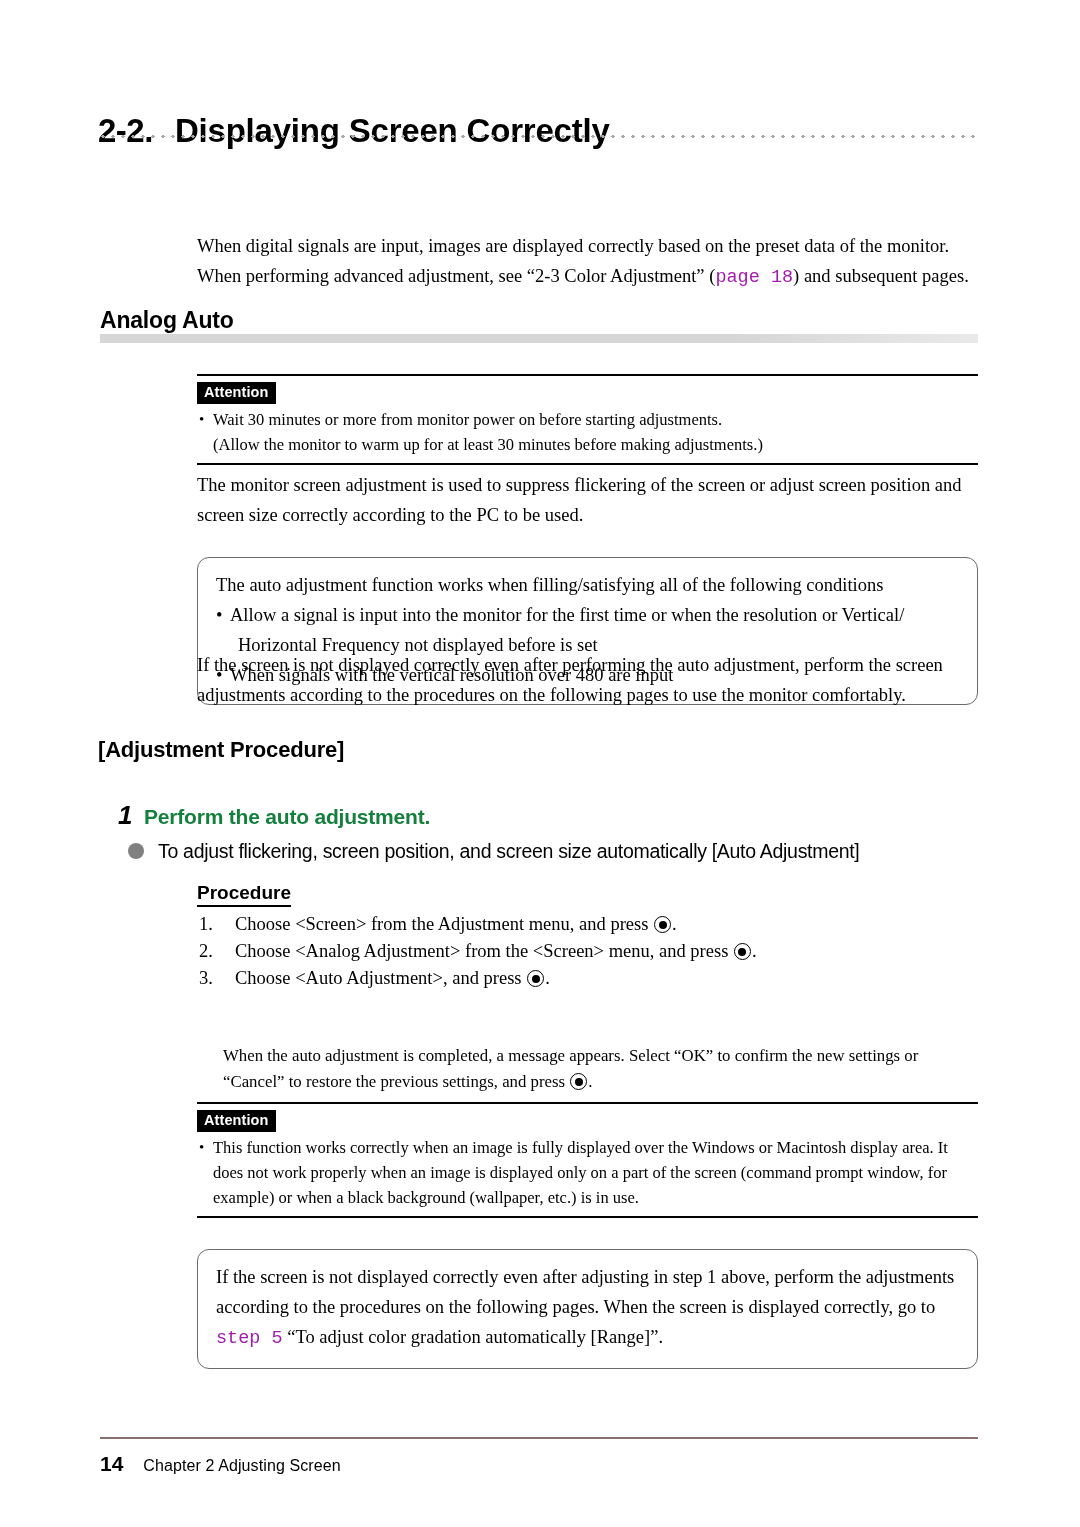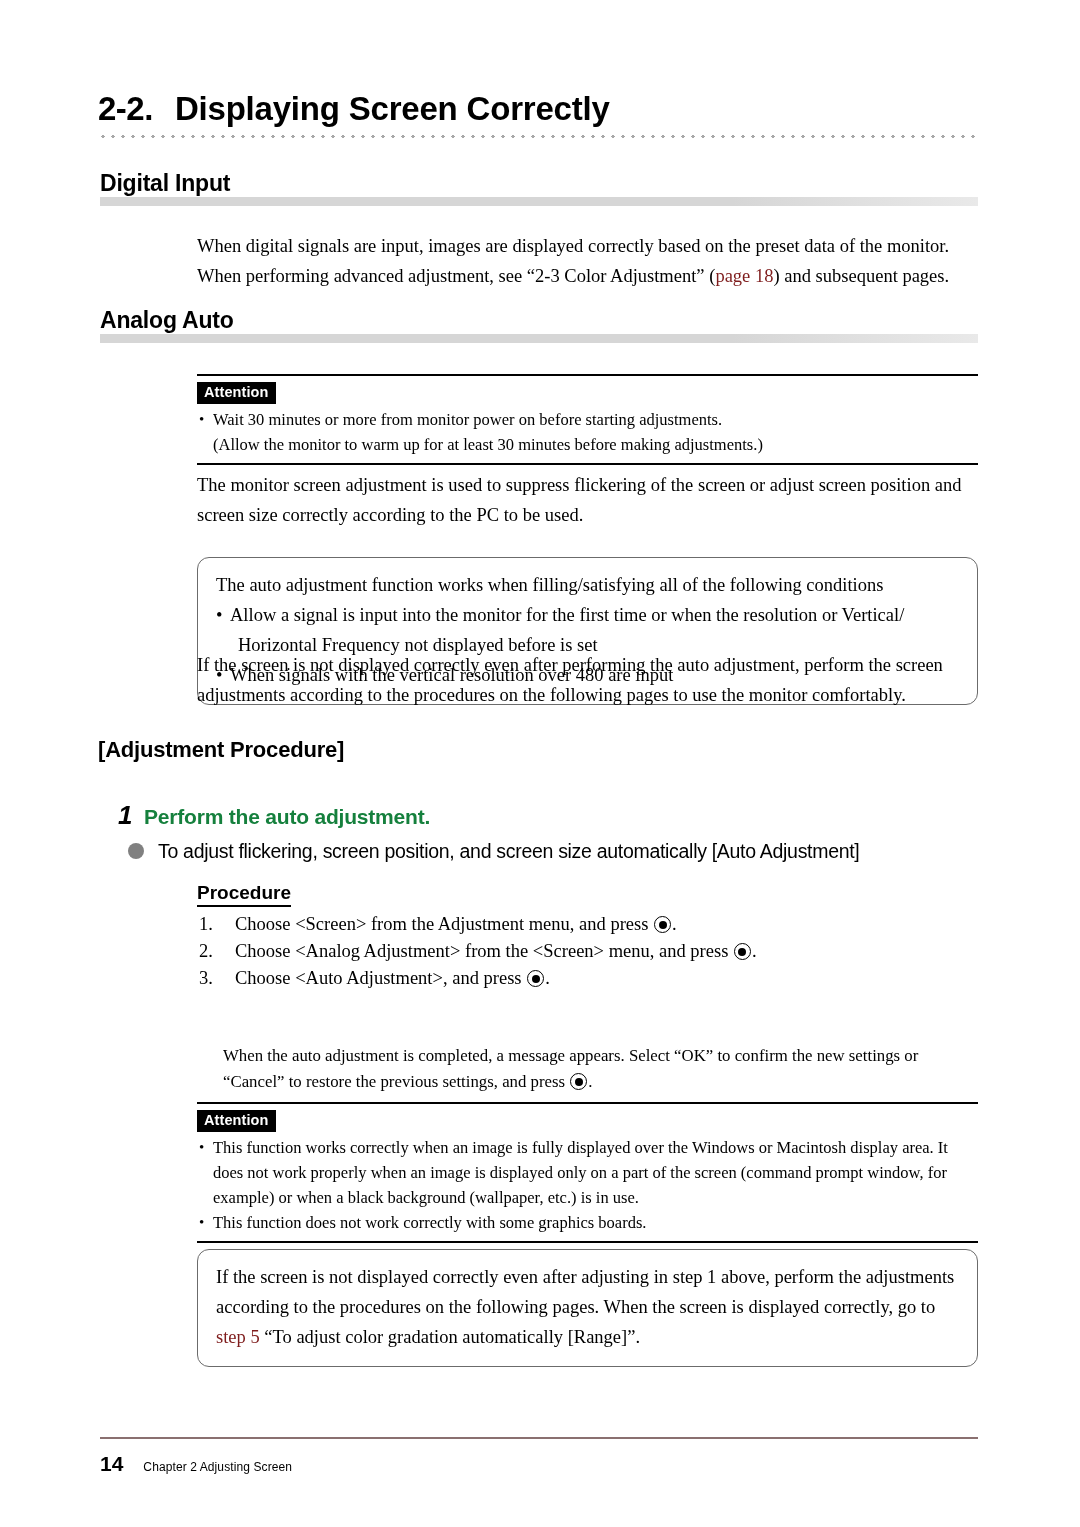--- a/index.html
+++ b/index.html
@@ -27,20 +27,21 @@
   .title-block {
     position: absolute;
     left: 98px;
     top: 92px;
     width: 882px;
   }
   .title-row {
     display: flex;
     align-items: center;
     white-space: nowrap;
+    margin-top: 22px;
   }
   .title-num {
     font-family: "Liberation Sans", sans-serif;
     font-weight: bold;
     font-size: 33px;
     letter-spacing: -0.5px;
     line-height: 1;
     color: #000;
   }
   .title-text {
@@ -91,21 +92,21 @@
   .body-para {
     position: absolute;
     left: 197px;
     width: 781px;
     font-family: "Liberation Serif", serif;
     font-size: 18.5px;
     line-height: 30px;
     color: #000;
     text-align: left;
   }
-  .link { color: #7f1d1d; }
+  .link { color: #a21caf; font-family: Liberation Mono, monospace; }
 
   
   .attention {
     position: absolute;
     left: 197px;
     width: 781px;
     border-top: 2.5px solid #000;
     border-bottom: 2.5px solid #000;
     padding: 6px 0 6px 0;
   }
@@ -337,44 +338,40 @@
   }
   .footer-page {
     font-family: "Liberation Sans", sans-serif;
     font-weight: bold;
     font-size: 21px;
     line-height: 24px;
     color: #000;
   }
   .footer-chapter {
     font-family: "Liberation Sans", sans-serif;
-    font-size: 12px;
+    font-size: 16px;
     line-height: 24px;
     color: #000;
     margin-left: 20px;
     letter-spacing: 0.1px;
   }
 </style>
 </head>
 <body>
 
 <div class="page">
 
   <div class="title-block">
     <div class="title-row">
       <span class="title-num">2-2.</span>
       <span class="title-text">Displaying Screen Correctly</span>
     </div>
     <div class="title-dots"></div>
   </div>
 
-  <div class="section-head" style="top:170px;">
-    <span class="sh-label">Digital Input</span>
-    <span class="sh-rule"></span>
-  </div>
 
   <div class="body-para" style="top:231px;">
     <span>When digital signals are input, images are displayed correctly based on the preset data of the monitor.</span><br>
     <span>When performing advanced adjustment, see “2-3 Color Adjustment” (</span><span class="link">page 18</span><span>) and subsequent pages.</span>
   </div>
 
   <div class="section-head" style="top:307px;">
     <span class="sh-label">Analog Auto</span>
     <span class="sh-rule"></span>
   </div>
@@ -428,21 +425,20 @@
 
 
   <div class="sub-para" style="top:1043px;">
     <span>When the auto adjustment is completed, a message appears. Select “OK” to confirm the new settings or “Cancel” to restore the previous settings, and press</span>&nbsp;<span class="btn-icon"></span><span>.</span>
   </div>
 
   <div class="attention" style="top:1102px;">
     <span class="att-badge">Attention</span>
     <ul class="att-list">
       <li class="bulleted">This function works correctly when an image is fully displayed over the Windows or Macintosh display area. It does not work properly when an image is displayed only on a part of the screen (command prompt window, for example) or when a black background (wallpaper, etc.) is in use.</li>
-      <li class="bulleted">This function does not work correctly with some graphics boards.</li>
     </ul>
   </div>
 
   <div class="callout" style="top:1249px;">
     <div class="co-line">
       <span>If the screen is not displayed correctly even after adjusting in step 1 above, perform the adjustments according to the procedures on the following pages. When the screen is displayed correctly, go to </span><span class="link">step 5</span><span> “To adjust color gradation automatically [Range]”.</span>
     </div>
   </div>
 
   <div class="footer-rule"></div>

